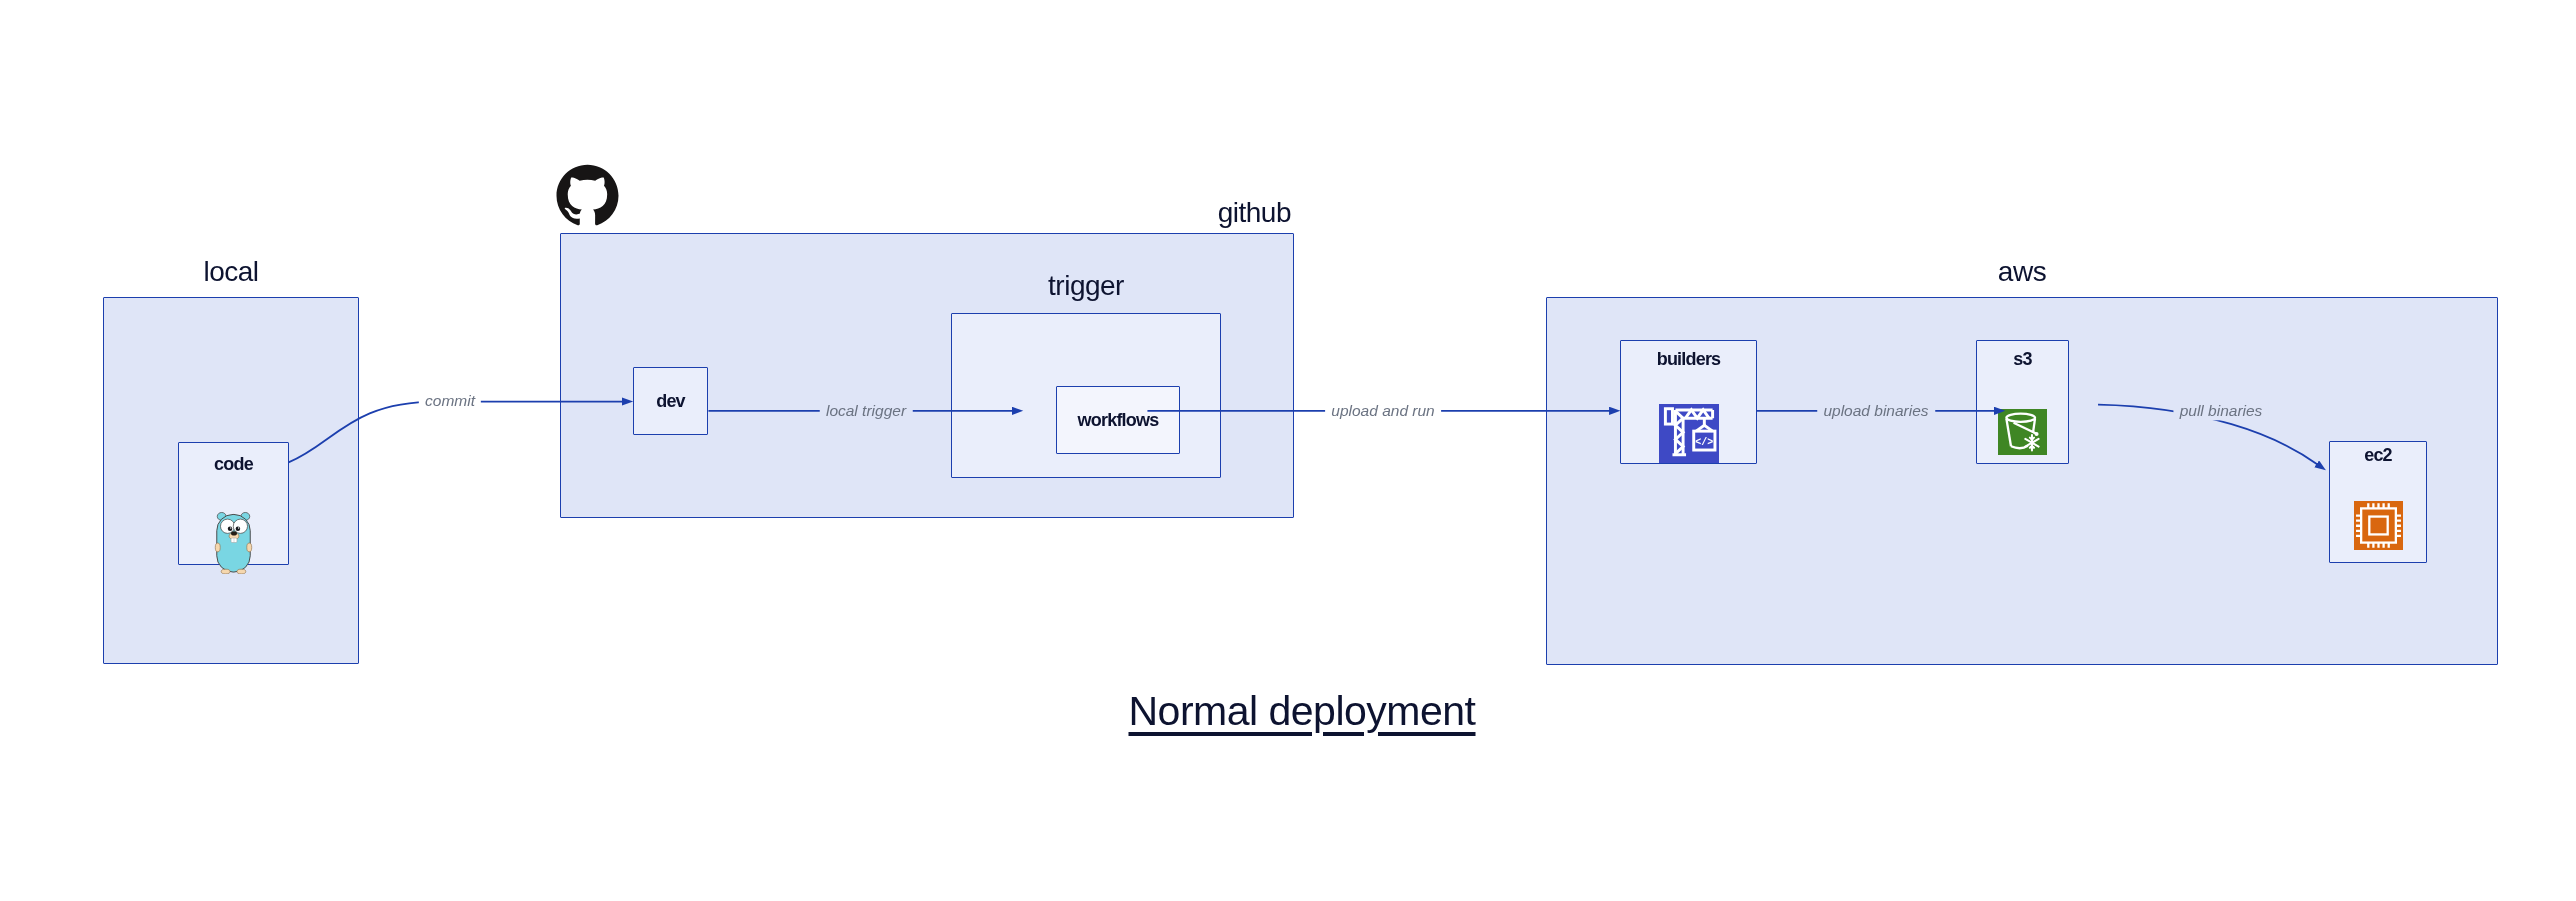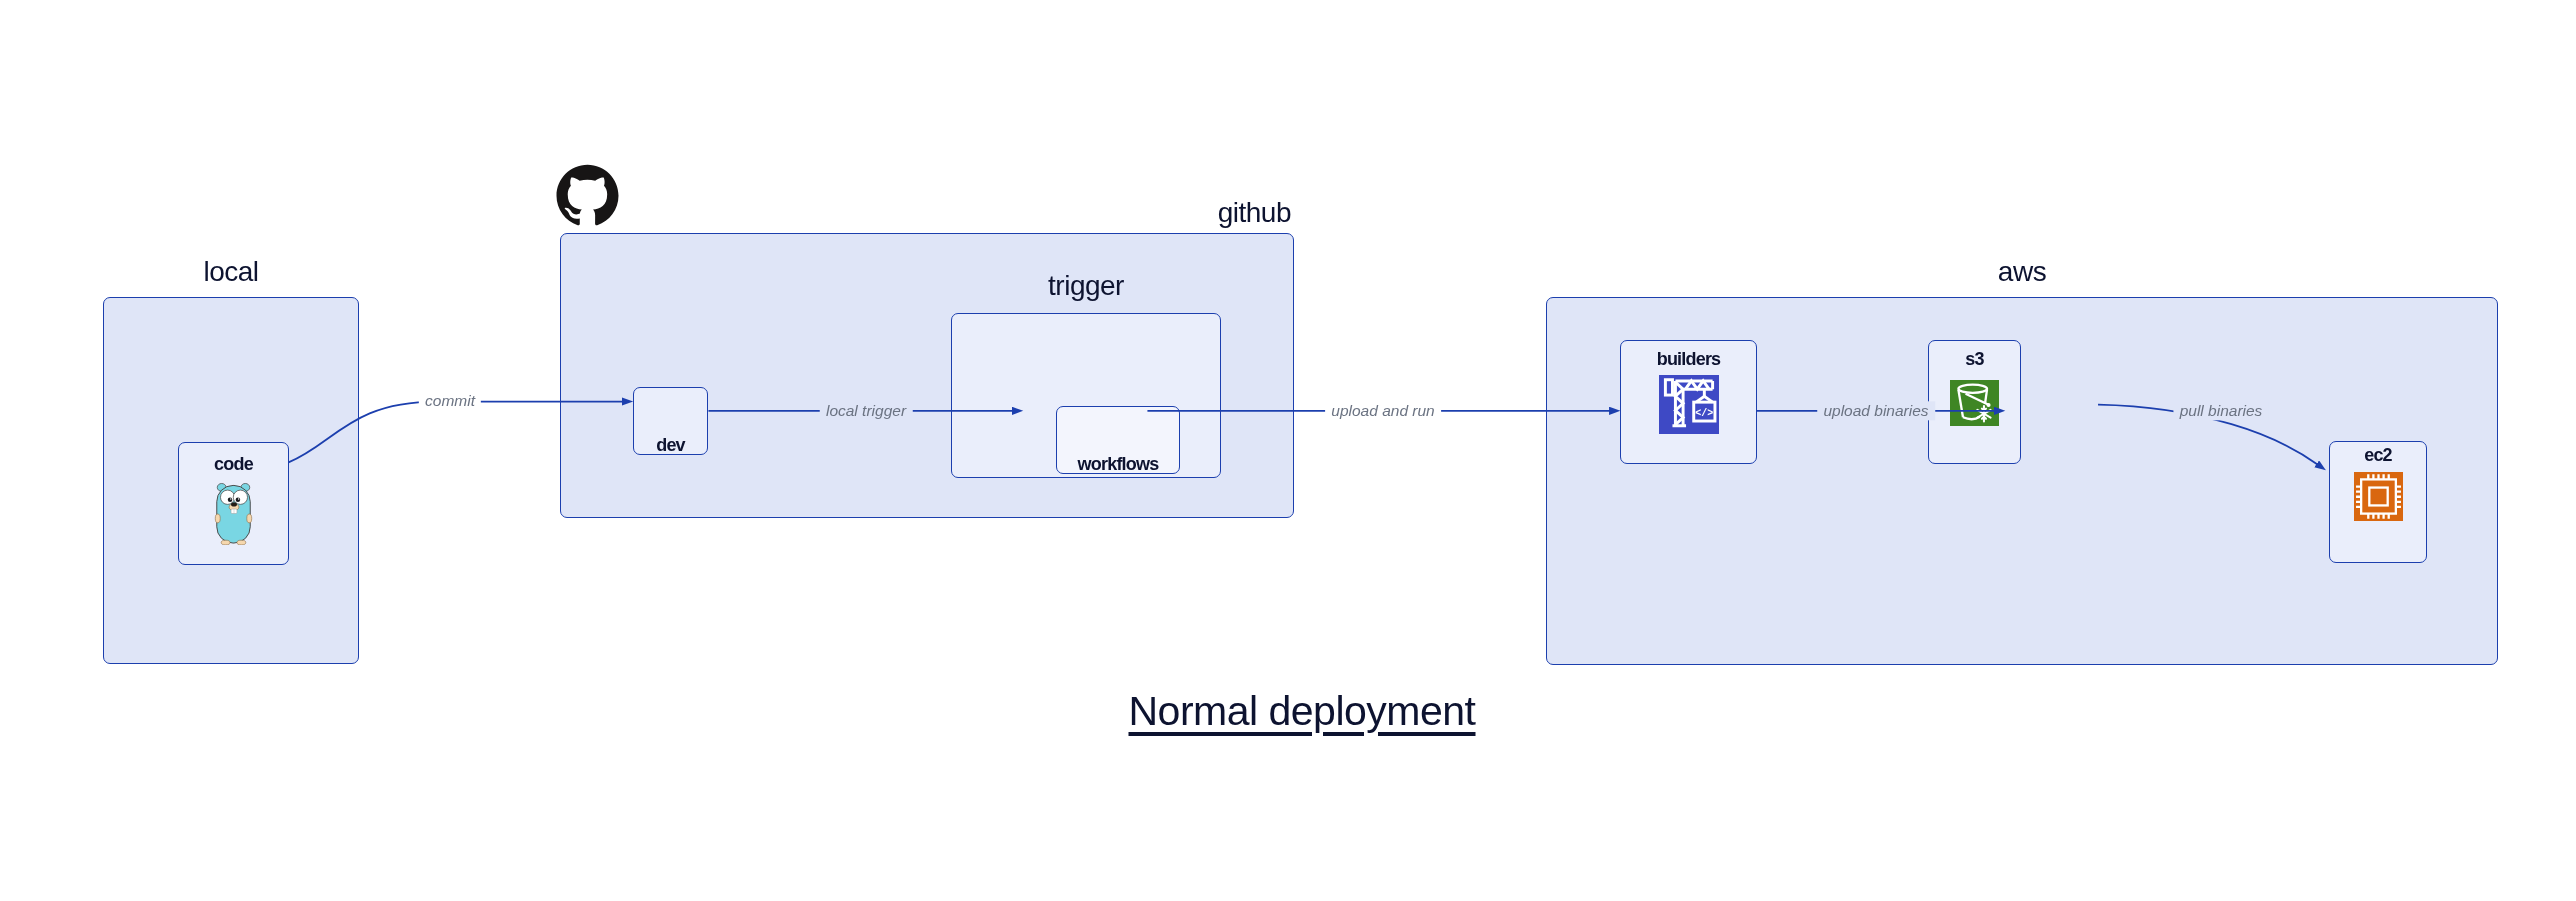--- a/index.html
+++ b/index.html
@@ -4,31 +4,31 @@
 <style>
   :root{
     --accent:#1c3fae; --fill1:#dfe5f7; --fill2:#eaeefb; --fill3:#f3f5fd;
     --ink:#0d1330; --muted:#6b7382; --github-black:#171515;
     --builders-icon:#3e49c5; --s3-icon:#3f8624; --ec2-icon:#d9670f;
     --gopher-body:#79d6e3; --gopher-skin:#f5d7ae; --canvas-bg:#ffffff;
   }
   html,body{margin:0;padding:0;background:var(--canvas-bg);}
   .canvas{position:relative;width:2604px;height:902px;background:var(--canvas-bg);
     font-family:"Liberation Sans","DejaVu Sans",sans-serif;overflow:hidden;}
-  .box{position:absolute;border:1.8px solid var(--accent);border-radius:7px;box-sizing:border-box;}
+  .box{position:absolute;border:1.8px solid var(--accent);border-radius:1px;box-sizing:border-box;gap:29px;}
   .lvl1{background:var(--fill1);}
   .lvl2{background:var(--fill2);}
   .lvl3{background:var(--fill3);}
   .group-label{position:absolute;font-size:28px;font-weight:500;color:var(--ink);
     letter-spacing:-0.5px;line-height:1;white-space:nowrap;}
   .center-x{transform:translateX(-50%);}
   .right-x{transform:translateX(-100%);}
   .node{display:flex;flex-direction:column;align-items:center;}
   .node-label{font-weight:700;color:var(--ink);font-size:18px;letter-spacing:-0.8px;line-height:1;white-space:nowrap;}
-  .node.middle{justify-content:flex-end;margin-top:20px;}
+  .node.middle{justify-content:center;}
   .icon-wrap{display:flex;align-items:center;justify-content:center;}
   .edge-layer{position:absolute;left:0;top:0;z-index:5;pointer-events:none;}
   .edge{stroke:var(--accent);stroke-width:3.5;fill:none;}
   .edge-label{position:absolute;z-index:6;transform:translate(-50%,-50%);
     font-style:italic;font-size:15.5px;color:var(--muted);padding:0 6.2px;
     line-height:1.25;white-space:nowrap;}
   .bg-white{background:var(--canvas-bg);}
   .bg-l1{background:var(--fill1);}
   .logo{position:absolute;}
   .diagram-title{position:absolute;font-size:41px;font-weight:500;color:var(--ink);
@@ -102,21 +102,21 @@
           <path d="M44,24 L54,10 L64,24 L74,10 L84,24"></path>
           <path d="M76,24 V36"></path>
           <path d="M62,46 L76,36 L90,46"></path>
           <rect x="58" y="46" width="36" height="32"></rect>
         </g>
         <text x="76" y="69" text-anchor="middle" font-size="17" font-weight="bold" fill="#ffffff" font-family="'Liberation Mono','DejaVu Sans Mono',monospace">&lt;/&gt;</text>
       </svg>
     </div>
   </div>
 
-  <div class="box lvl2 node" style="left:1928px;top:340px;width:93px;height:124px;padding-top:9.3px;">
+  <div class="box lvl2 node" style="left:1976px;top:340px;width:93px;height:124px;padding-top:9.3px;">
     <div class="node-label">s3</div>
     <div class="icon-wrap" style="margin-top:12px;width:49px;height:46px;background:var(--s3-icon);">
       <svg class="icon-svg" width="49" height="46" viewBox="0 0 95 90" aria-hidden="true">
         <g fill="none" stroke="#ffffff" stroke-width="4.5">
           <ellipse cx="44" cy="17" rx="28" ry="8"></ellipse>
           <path d="M16,19 L25,73"></path>
           <path d="M72,19 L68,47"></path>
           <path d="M25,73 Q44,81 58,72"></path>
           <path d="M30,27 L74,48"></path>
         </g>

